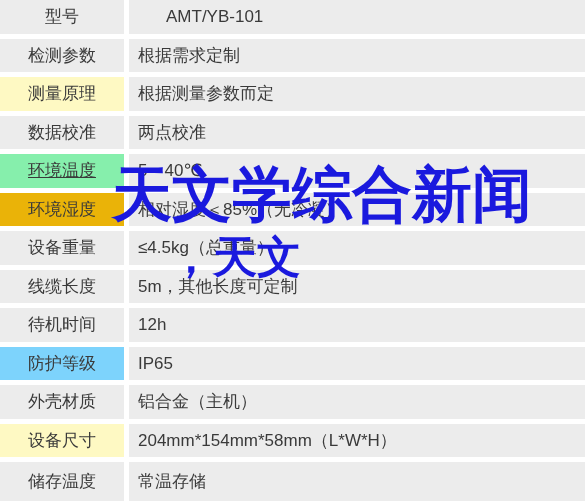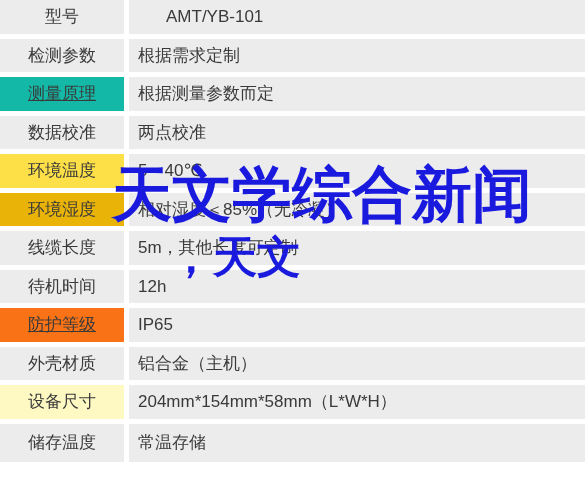--- a/index.html
+++ b/index.html
@@ -82,45 +82,49 @@
     <tbody>
         <tr class="spec-row">
           <td class="cell-label" style="background: rgb(236, 236, 236); color: rgb(58, 58, 58);">型号</td>
           <td class="cell-value" style="background: rgb(236, 236, 236); color: rgb(58, 58, 58); padding-left: 37px;">AMT/YB-101</td>
         </tr>
         <tr class="spec-row">
           <td class="cell-label" style="background: rgb(236, 236, 236); color: rgb(58, 58, 58);">检测参数</td>
           <td class="cell-value" style="background: rgb(236, 236, 236); color: rgb(58, 58, 58);">根据需求定制</td>
         </tr>
         <tr class="spec-row">
-          <td class="cell-label" style="background: #14b8a6; color: rgb(58, 58, 58); text-decoration: underline;">测量原理</td>
+          <td class="cell-label" style="background: #fef9c3; color: rgb(58, 58, 58);">测量原理</td>
           <td class="cell-value" style="background: rgb(236, 236, 236); color: rgb(58, 58, 58);">根据测量参数而定</td>
         </tr>
         <tr class="spec-row">
           <td class="cell-label" style="background: rgb(236, 236, 236); color: rgb(58, 58, 58);">数据校准</td>
           <td class="cell-value" style="background: rgb(236, 236, 236); color: rgb(58, 58, 58);">两点校准</td>
         </tr>
         <tr class="spec-row">
-          <td class="cell-label" style="background: #fde047; color: rgb(58, 58, 58);">环境温度</td>
+          <td class="cell-label" style="background: #86efac; color: rgb(58, 58, 58); text-decoration: underline;">环境温度</td>
           <td class="cell-value" style="background: rgb(236, 236, 236); color: rgb(58, 58, 58);">5～40℃</td>
         </tr>
         <tr class="spec-row">
           <td class="cell-label" style="background: #eab308; color: rgb(58, 58, 58);">环境湿度</td>
           <td class="cell-value" style="background: rgb(236, 236, 236); color: rgb(58, 58, 58);">相对湿度＜85%（无冷凝）</td>
+        </tr>
+        <tr class="spec-row">
+          <td class="cell-label" style="background: rgb(236, 236, 236); color: rgb(58, 58, 58);">设备重量</td>
+          <td class="cell-value" style="background: rgb(236, 236, 236); color: rgb(58, 58, 58);">≤4.5kg（总重量）</td>
         </tr>
         <tr class="spec-row">
           <td class="cell-label" style="background: rgb(236, 236, 236); color: rgb(58, 58, 58);">线缆长度</td>
           <td class="cell-value" style="background: rgb(236, 236, 236); color: rgb(58, 58, 58);">5m，其他长度可定制</td>
         </tr>
         <tr class="spec-row">
           <td class="cell-label" style="background: rgb(236, 236, 236); color: rgb(58, 58, 58);">待机时间</td>
           <td class="cell-value" style="background: rgb(236, 236, 236); color: rgb(58, 58, 58);">12h</td>
         </tr>
         <tr class="spec-row">
-          <td class="cell-label" style="background: #f97316; color: rgb(58, 58, 58); text-decoration: underline;">防护等级</td>
+          <td class="cell-label" style="background: #7dd3fc; color: rgb(58, 58, 58);">防护等级</td>
           <td class="cell-value" style="background: rgb(236, 236, 236); color: rgb(58, 58, 58);">IP65</td>
         </tr>
         <tr class="spec-row">
           <td class="cell-label" style="background: rgb(236, 236, 236); color: rgb(58, 58, 58);">外壳材质</td>
           <td class="cell-value" style="background: rgb(236, 236, 236); color: rgb(58, 58, 58);">铝合金（主机）</td>
         </tr>
         <tr class="spec-row">
           <td class="cell-label" style="background: #fef9c3; color: rgb(58, 58, 58);">设备尺寸</td>
           <td class="cell-value" style="background: rgb(236, 236, 236); color: rgb(58, 58, 58);">204mm*154mm*58mm（L*W*H）</td>
         </tr>

